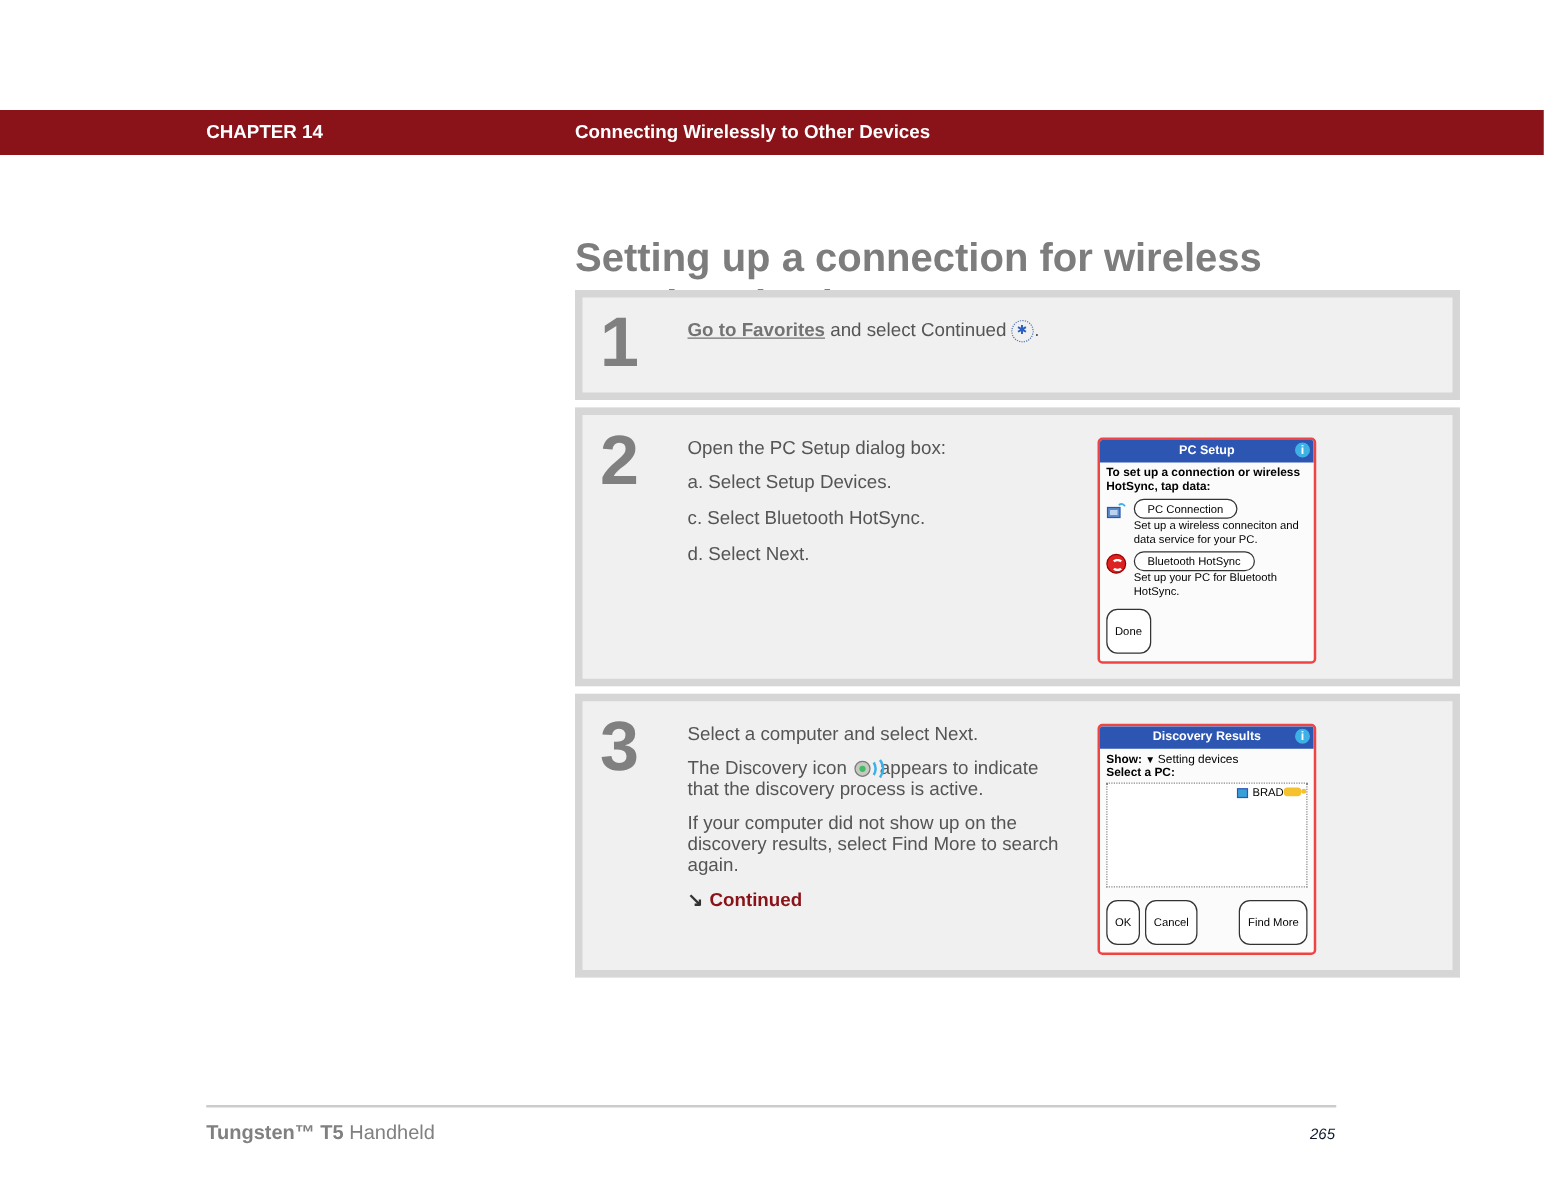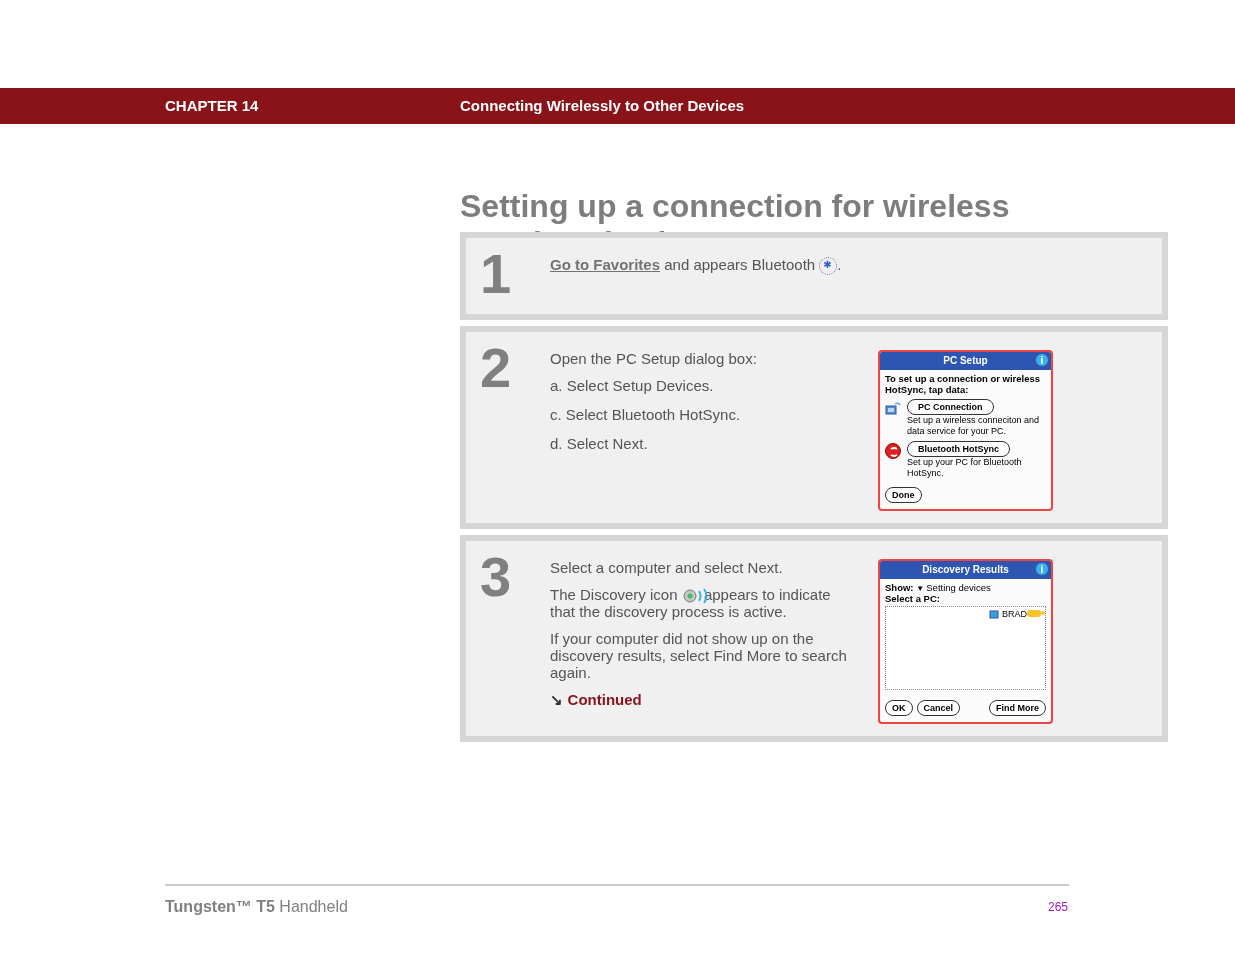--- a/index.html
+++ b/index.html
@@ -122,22 +122,23 @@
     left: 165px;
     top: 898px;
     color: #808080;
     font-size: 16px;
   }
   .footer-left b { color: #808080; font-weight: bold; }
   .footer-right {
     position: absolute;
     right: 167px;
     top: 900px;
-    color: #a21caf;
+    color: #0f172a;
     font-size: 12px;
+    font-style: italic;
   }
 
   
   .palm {
     width: 175px;
     background: #fbfbfb;
     border: 2px solid #ef4444;
     border-radius: 4px;
     font-family: Verdana, sans-serif;
     font-size: 9.5px;
@@ -177,23 +178,22 @@
   .palm-body b { font-weight: bold; }
   .palm-btn {
     display: inline-block;
     border: 1px solid #333;
     border-radius: 9px;
     padding: 1px 10px;
     font-size: 9px;
     background: #fff;
     line-height: 12px;
     cursor: pointer;
-    font-weight: bold;
-  }
-  .palm-btn.small { padding: 1px 6px; }
+  }
+  .palm-btn.small { padding: 11px 6px; }
   .palm-row { margin: 4px 0; display: flex; align-items: flex-start; gap: 4px; }
   .palm-row .icon-slot { width: 18px; flex: 0 0 18px; padding-top: 2px; }
   .palm-row .txt { flex: 1; font-size: 9px; line-height: 11px; }
   .palm-footer {
     display: flex;
     gap: 6px;
     justify-content: flex-start;
     padding-top: 4px;
   }
   .palm-footer.space { justify-content: space-between; }
@@ -250,21 +250,21 @@
 </div>
 
 <div class="page-heading">Setting up a connection for wireless synchronization</div>
 
 <div class="steps">
 
   <div class="step">
     <div class="step-num">1</div>
     <div class="step-body">
       <p>
-        <span class="link-underline">Go to Favorites</span><span> and appears Bluetooth </span><span class="bt-icon"></span><span>.</span>
+        <span class="link-underline">Go to Favorites</span><span> and select Continued </span><span class="bt-icon"></span><span>.</span>
       </p>
     </div>
   </div>
 
   <div class="step">
     <div class="step-num">2</div>
     <div class="step-body step-flex">
       <div class="step-text-col">
         <p>Open the PC Setup dialog box:</p>
         <div class="sub">

